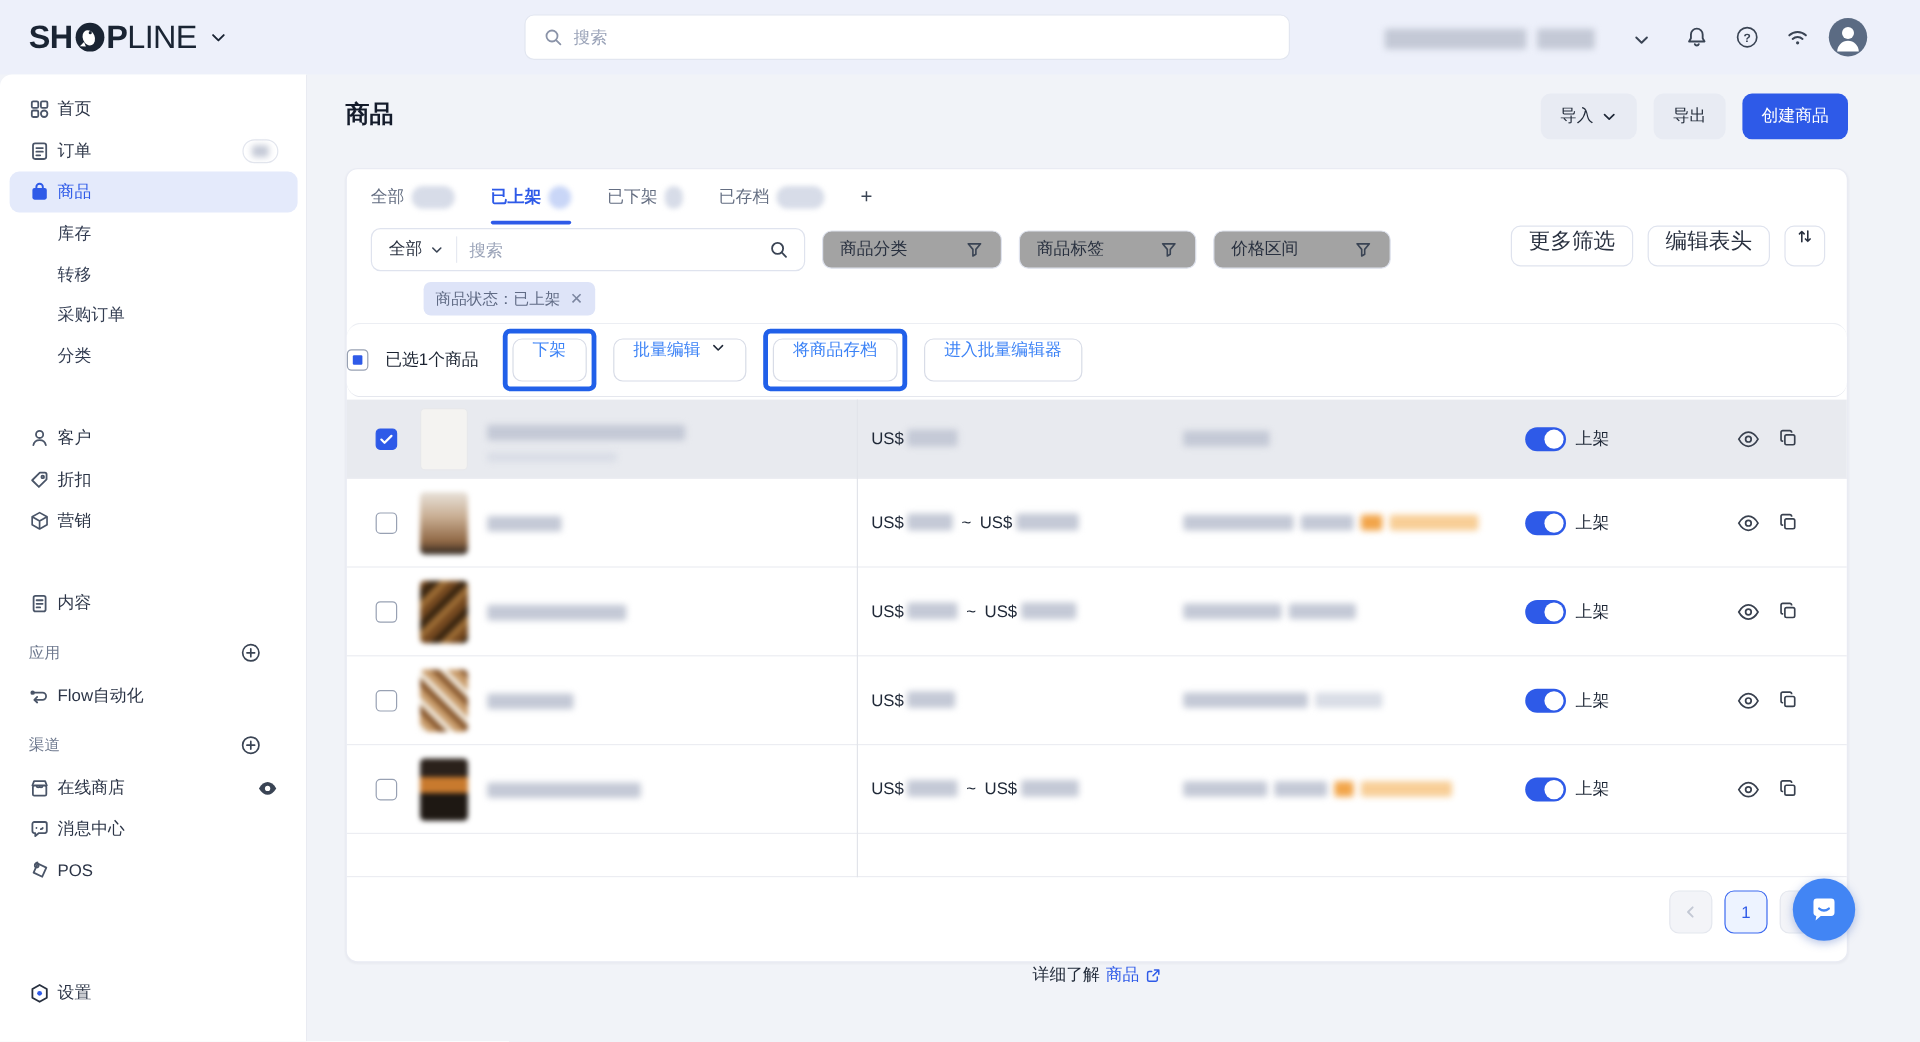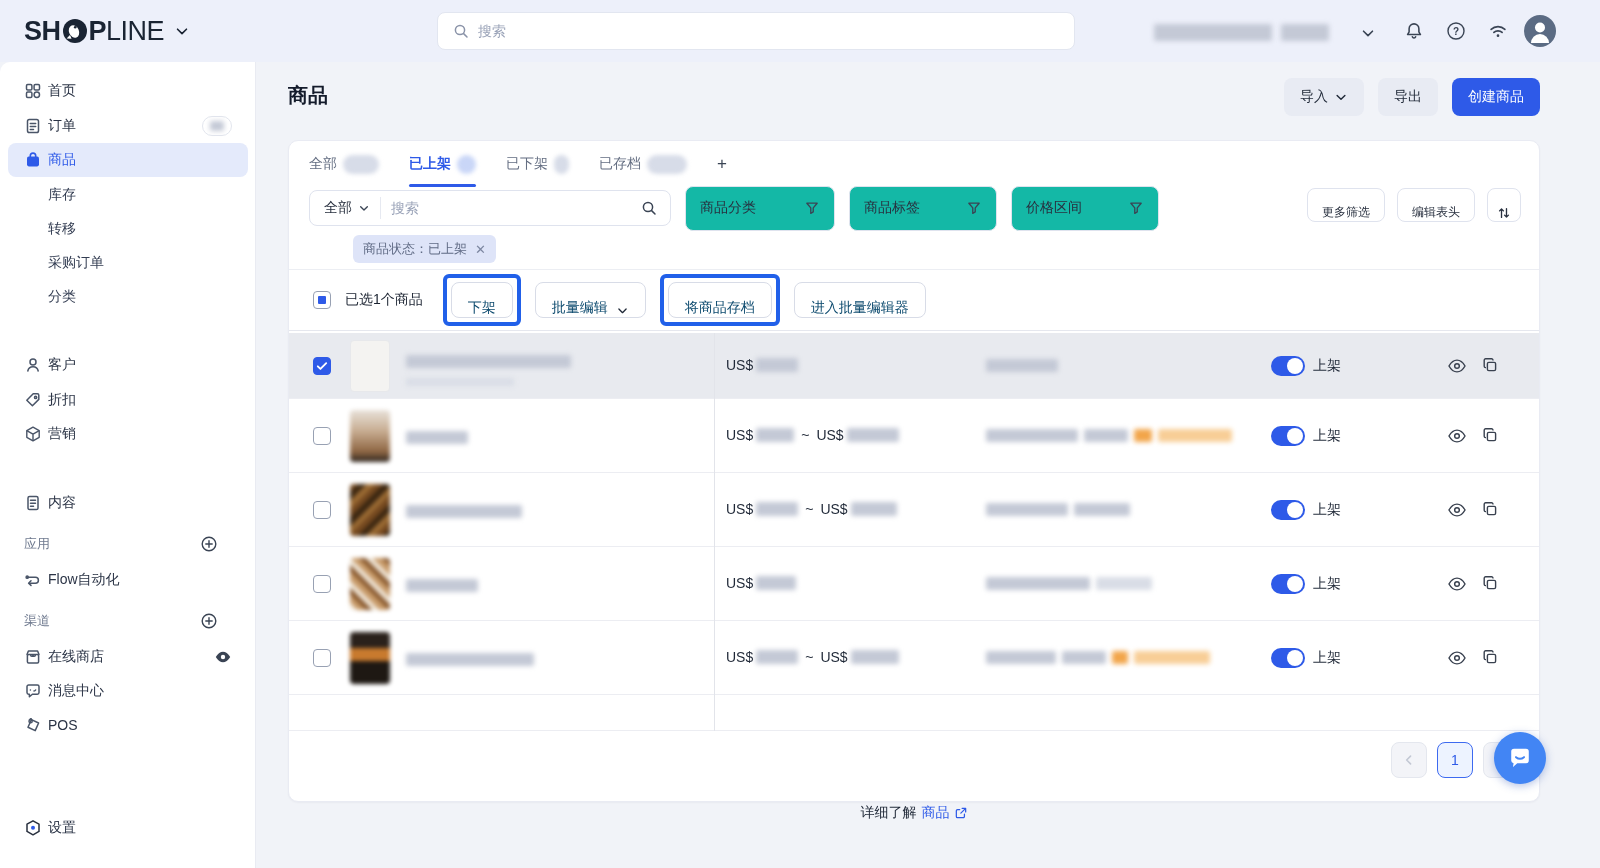--- a/index.html
+++ b/index.html
@@ -58,38 +58,38 @@
   .tab.active::after { content:''; position:absolute; left:0; right:0; bottom:0; height:3px; border-radius:2px; background:#2E5AE8; }
   .tab-add { font-size:17px; color:#3A4454; }
 
   
   .filters { position:absolute; left:20px; top:46px; height:42px; display:flex; align-items:center; gap:14px; }
   .combo { width:362px; height:36px; border:1px solid #DFE3EE; border-radius:8px; background:#fff; display:flex; align-items:center; }
   .combo .scope { display:flex; align-items:center; gap:6px; padding:0 10px 0 14px; font-size:14px; color:#28303F; border-right:1px solid #E6E9F1; height:22px; }
   .combo input { flex:1; border:none; outline:none; font-size:14px; padding:0 10px; color:#28303F; min-width:0; background:transparent; }
   .combo input::placeholder { color:#9AA3B8; }
   .combo .mag { margin-right:12px; width:18px; height:18px; color:#3A4454; }
-  .fbtn { width:150px; height:45px; border:1px solid #DFE3EE; border-radius:8px; background:#14b8a6; display:flex; align-items:center; justify-content:space-between; padding:0 14px; font-size:14px; color:#28303F; cursor:pointer; }
+  .fbtn { width:150px; height:32px; border:1px solid #DFE3EE; border-radius:8px; background:#a3a3a3; display:flex; align-items:center; justify-content:space-between; padding:0 14px; font-size:14px; color:#28303F; cursor:pointer; }
   .fbtn .fun { width:16px; height:16px; color:#3A4454; }
   .filters-right { position:absolute; right:18px; top:47px; display:flex; gap:12px; }
-  .rbtn { height:34px; border:1px solid #DFE3EE; border-radius:8px; background:#fff; font-size:12px; color:#28303F; display:flex; align-items:flex-end; padding:0 14px; cursor:pointer; }
+  .rbtn { height:34px; border:1px solid #DFE3EE; border-radius:8px; background:#fff; font-size:18px; color:#28303F; display:flex; align-items:flex-start; padding:0 14px; cursor:pointer; }
   .rbtn.sq { width:34px; padding:0; justify-content:center; }
 
   
   .chip-row { position:absolute; left:20px; top:90px; height:36px; display:flex; align-items:center;margin-left:44px; }
   .chip { background:#DEE4F8; border-radius:6px; height:28px; display:flex; align-items:center; gap:8px; padding:0 10px; font-size:13px; color:#606B85; }
   .chip .x { font-size:13px; color:#7C86A0; cursor:pointer; }
 
   
-  .bulkbar { position:absolute; left:0; top:128px; width:1250px; height:62px; border-top:1px solid #ECEEF3; border-bottom:1px solid #E5E7EE; display:flex; align-items:center; padding-left:24px; gap:14px; background:#fff; }
+  .bulkbar { position:absolute; left:0; top:128px; width:1250px; height:62px; border-top:1px solid #ECEEF3; border-bottom:1px solid #E5E7EE; display:flex; align-items:center; gap:14px; background:#fff;border-radius:12px; }
   .cb { width:18px; height:18px; border:1.5px solid #98A1B3; border-radius:4px; background:#fff; display:inline-flex; align-items:center; justify-content:center; flex:none; cursor:pointer; }
   .cb.ind::before { content:''; width:8px; height:8px; background:#2E5AE8; border-radius:1px; }
   .cb.checked { background:#2E5AE8; border-color:#2E5AE8; }
   .sel-txt { font-size:14px; font-weight:500; color:#1A2230; margin-right:6px; }
-  .wbtn { height:36px; background:#fff; border:1px solid #D8DCE7; border-radius:8px; font-size:14px; color:#0c4a6e; display:flex; align-items:flex-end; justify-content:center; padding:0 16px; gap:8px; cursor:pointer; }
+  .wbtn { height:36px; background:#fff; border:1px solid #D8DCE7; border-radius:8px; font-size:14px; color:#3b82f6; display:flex; align-items:flex-start; justify-content:center; padding:0 16px; gap:8px; cursor:pointer; }
   .ann { border:4px solid #2160E9; border-radius:6px; padding:4px; background:transparent; }
 
   
   .trow { position:absolute; left:0; width:1250px; border-bottom:1px solid #ECEDF2; }
   .trow.selected { background:#E8EAEF; }
   .trow .cb { position:absolute; left:24px; top:50%; margin-top:-9px; }
   .pimg { position:absolute; left:61px; top:50%; width:40px; height:52px; margin-top:-26px; border-radius:4px; filter:blur(2px); }
   .pimg.i1 { background:#F4F3F1; border:1px solid #E7E8EB; filter:none; }
   .pimg.i2 { background:linear-gradient(180deg,#E8E2DA 0%,#C8AD92 40%,#8F6744 80%,#2E2620 100%); }
   .pimg.i3 { background:repeating-linear-gradient(135deg,#74481F 0 6px,#3A2611 6px 12px,#9A6A33 12px 18px); }

